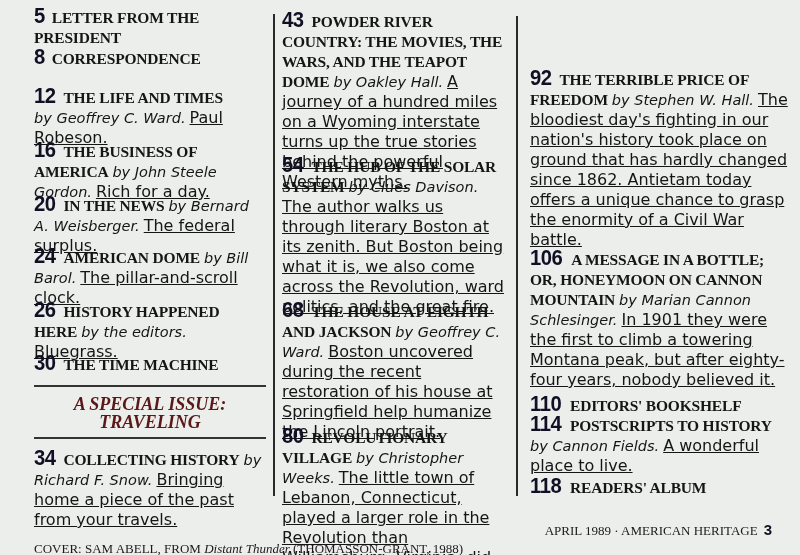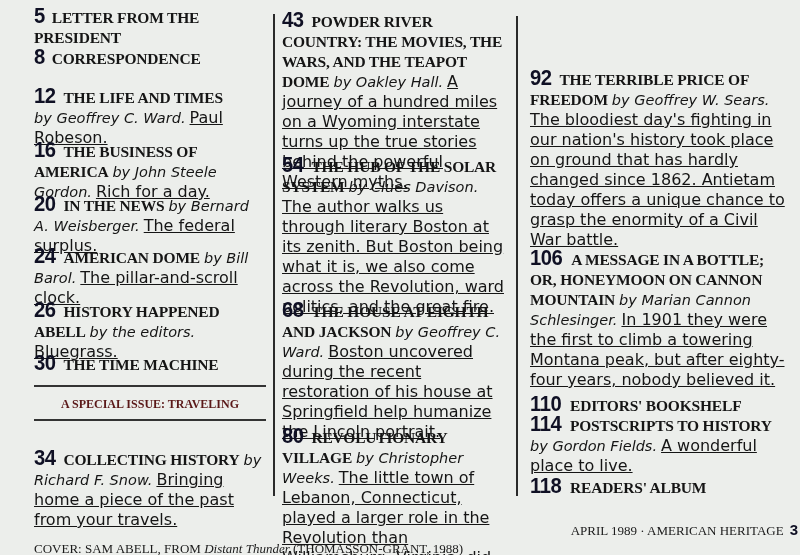--- a/index.html
+++ b/index.html
@@ -26,29 +26,29 @@
     letter-spacing: -0.5px; margin-right: 6px;
     transform: scaleX(0.92); display: inline-block; transform-origin: left;
   }
   .title { font-weight: bold; font-size: 15.5px; letter-spacing: -0.2px; }
   .by { font-family: "DejaVu Sans", sans-serif; font-style: italic; font-size: 14.5px; }
   .desc { font-family: "DejaVu Sans", sans-serif; font-size: 16px; text-decoration: underline; }
   .special {
     position: absolute; left: 0; width: 232px; top: 385px;
     border-top: 2px solid #333; border-bottom: 2px solid #333;
     text-align: center; padding: 8px 0 6px 0;
-    color: #5a1818; font-weight: bold; font-size: 12px; line-height: 18px;
+    color: #5a1818; font-weight: bold; font-size: 18px; line-height: 18px; font-style: italic;
   }
   .cover {
     position: absolute; left: 34px; top: 541px;
     font-family: Liberation Serif, serif; font-size: 13px; color: #1a1a1a;
   }
   .cover i { font-style: italic; }
   .footer {
-    position: absolute; right: 2px; top: 521px;
+    position: absolute; right: 28px; top: 521px;
     font-size: 13px; color: #1a1a1a;
   }
   .footer .pg {
     font-family: "Liberation Sans", sans-serif; font-weight: bold; font-size: 15px; margin-left: 6px; color:#0f1024;
   }
 </style>
 </head>
 <body>
 
 <div class="page">
@@ -72,21 +72,21 @@
     </div>
     <div class="entry" style="top:194px">
       <span class="num">20</span><span class="title">IN THE NEWS</span>
       <span class="by">by Bernard A. Weisberger.</span> <span class="desc">The federal surplus.</span>
     </div>
     <div class="entry" style="top:246px">
       <span class="num">24</span><span class="title">AMERICAN DOME</span>
       <span class="by">by Bill Barol.</span> <span class="desc">The pillar-and-scroll clock.</span>
     </div>
     <div class="entry" style="top:300px">
-      <span class="num">26</span><span class="title">HISTORY HAPPENED ABELL</span>
+      <span class="num">26</span><span class="title">HISTORY HAPPENED HERE</span>
       <span class="by">by the editors.</span> <span class="desc">Bluegrass.</span>
     </div>
     <div class="entry" style="top:353px">
       <span class="num">30</span><span class="title">THE TIME MACHINE</span>
     </div>
 
     <div class="special">
       <div>A SPECIAL ISSUE: TRAVELING</div>
     </div>
 
@@ -111,32 +111,32 @@
     </div>
     <div class="entry" style="top:426px">
       <span class="num">80</span><span class="title">REVOLUTIONARY VILLAGE</span>
       <span class="by">by Christopher Weeks.</span> <span class="desc">The little town of Lebanon, Connecticut, played a larger role in the Revolution than Williamsburg, Virginia, did. And it's all still there.</span>
     </div>
   </div>
 
   <div class="col col3">
     <div class="entry" style="top:68px">
       <span class="num">92</span><span class="title">THE TERRIBLE PRICE OF FREEDOM</span>
-      <span class="by">by Geoffrey W. Sears.</span> <span class="desc">The bloodiest day's fighting in our nation's history took place on ground that has hardly changed since 1862. Antietam today offers a unique chance to grasp the enormity of a Civil War battle.</span>
+      <span class="by">by Stephen W. Hall.</span> <span class="desc">The bloodiest day's fighting in our nation's history took place on ground that has hardly changed since 1862. Antietam today offers a unique chance to grasp the enormity of a Civil War battle.</span>
     </div>
     <div class="entry" style="top:248px">
       <span class="num">106</span><span class="title">A MESSAGE IN A BOTTLE; OR, HONEYMOON ON CANNON MOUNTAIN</span>
       <span class="by">by Marian Cannon Schlesinger.</span> <span class="desc">In 1901 they were the first to climb a towering Montana peak, but after eighty-four years, nobody believed it.</span>
     </div>
     <div class="entry" style="top:394px">
       <span class="num">110</span><span class="title">EDITORS' BOOKSHELF</span>
     </div>
     <div class="entry" style="top:414px">
       <span class="num">114</span><span class="title">POSTSCRIPTS TO HISTORY</span>
-      <span class="by">by Gordon Fields.</span> <span class="desc">A wonderful place to live.</span>
+      <span class="by">by Cannon Fields.</span> <span class="desc">A wonderful place to live.</span>
     </div>
     <div class="entry" style="top:476px">
       <span class="num">118</span><span class="title">READERS' ALBUM</span>
     </div>
   </div>
 
   <div class="cover">
     <span>COVER: SAM ABELL, FROM </span><i>Distant Thunder</i><span> (THOMASSON-GRANT, 1988)</span>
   </div>
 

